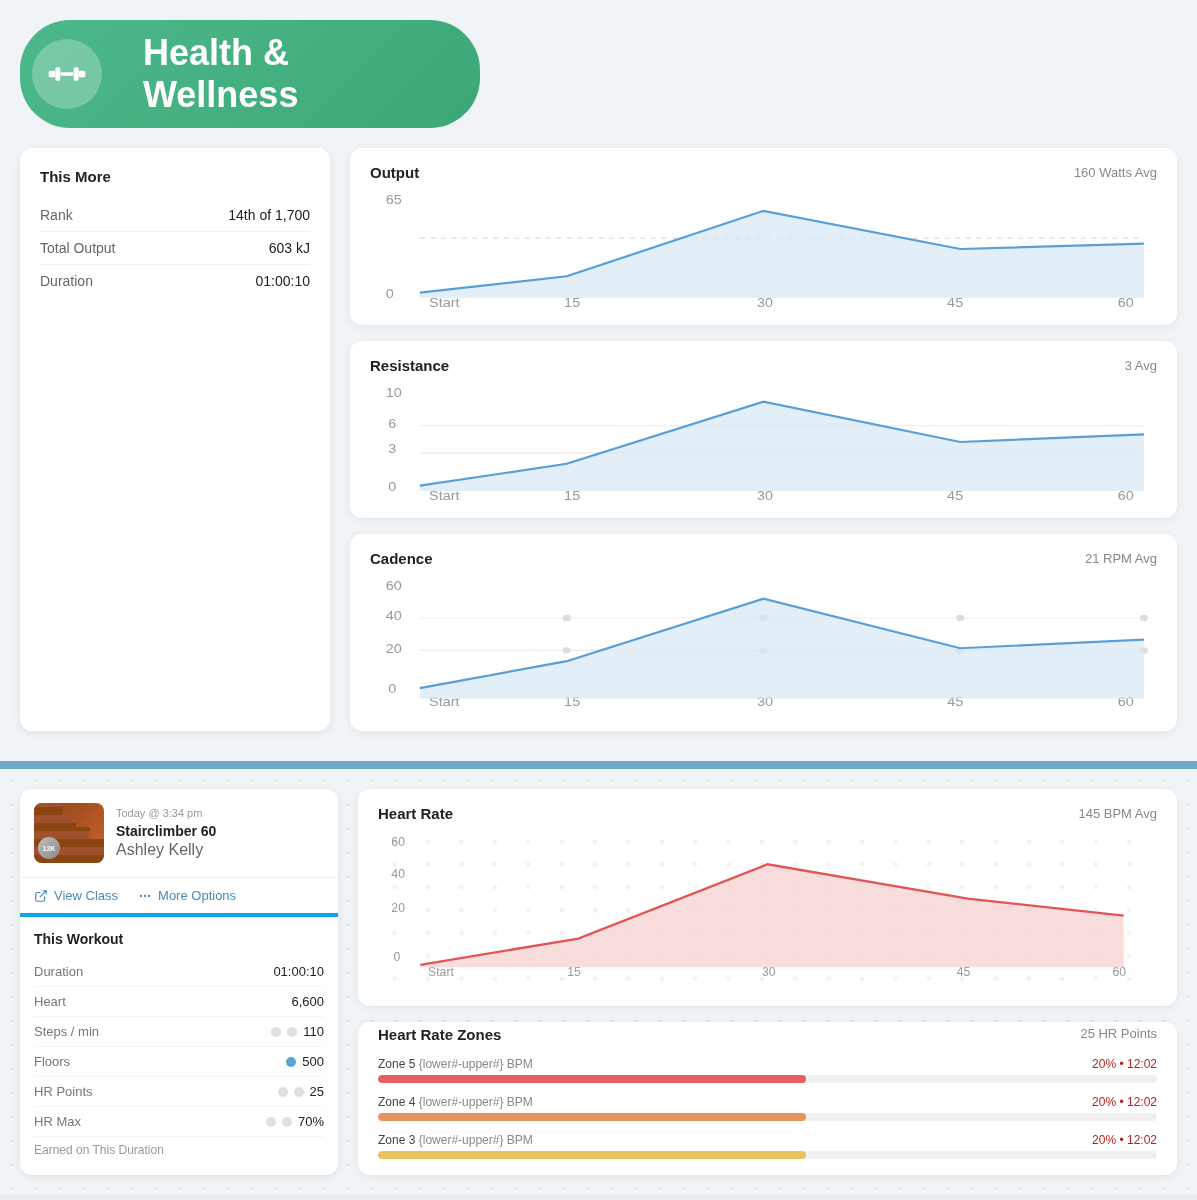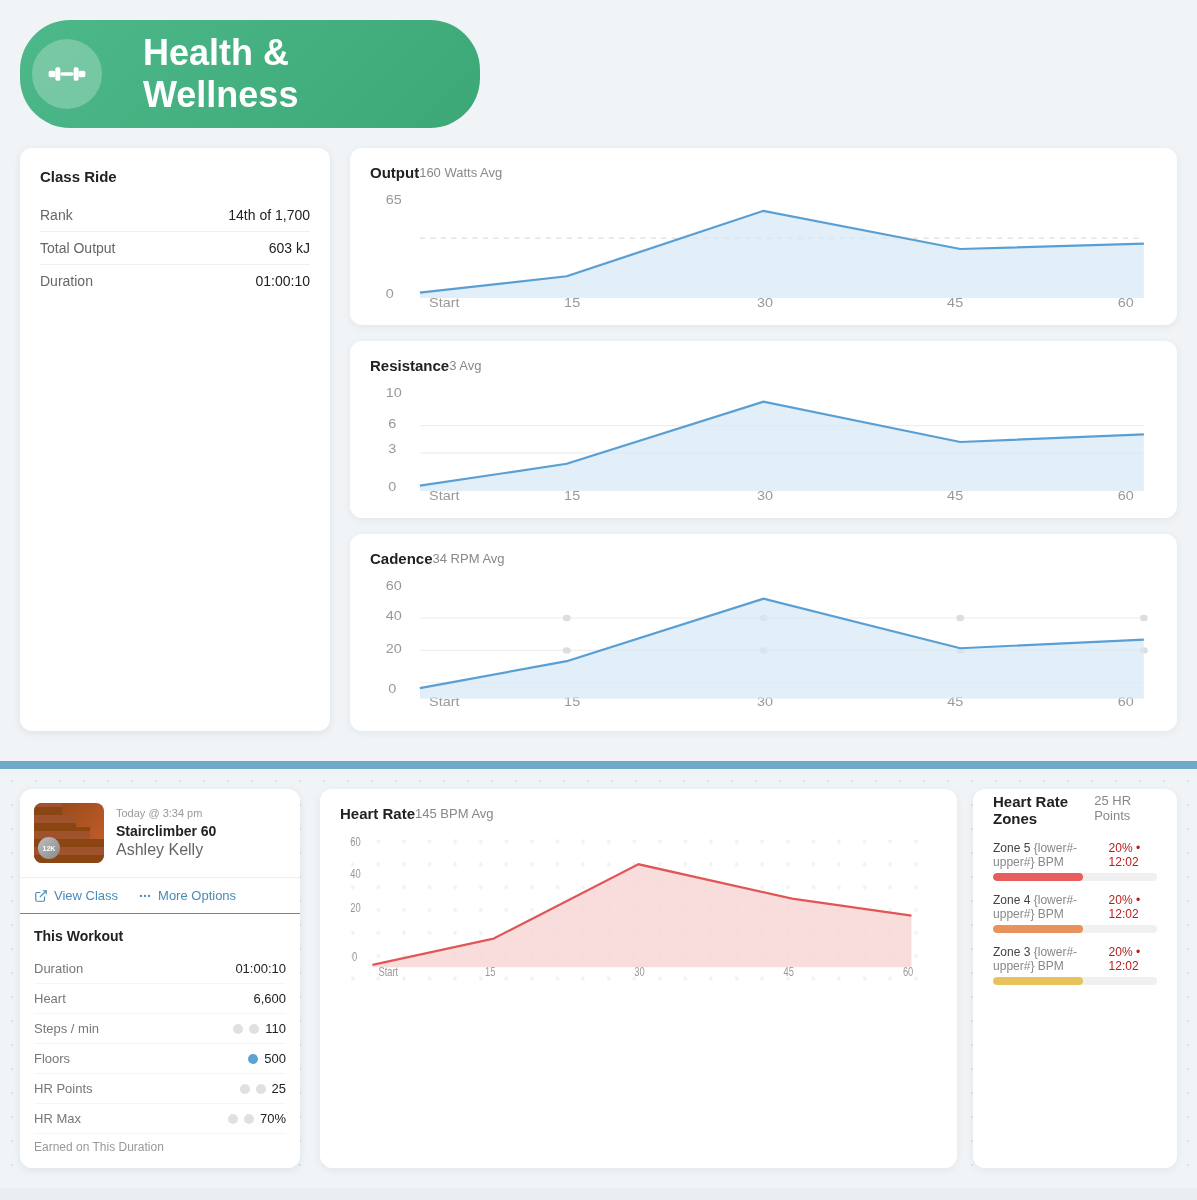--- a/index.html
+++ b/index.html
@@ -89,21 +89,21 @@
     }
 
     .chart-card {
       background: white;
       border-radius: 12px;
       padding: 16px 20px;
       box-shadow: 0 2px 8px rgba(0,0,0,0.06);
     }
     .chart-header {
       display: flex;
-      justify-content: flex-start;
+      justify-content: space-between;
       align-items: center;
       margin-bottom: 8px;
     }
     .chart-title {
       font-size: 15px;
       font-weight: 600;
       color: #222;
     }
     .chart-avg {
       font-size: 13px;
@@ -145,21 +145,21 @@
       display: flex;
       gap: 20px;
       position: relative;
       z-index: 1;
     }
 
     .workout-card {
       background: white;
       border-radius: 12px;
       padding: 0;
-      width: 280px;
+      width: 318px;
       flex-shrink: 0;
       box-shadow: 0 2px 8px rgba(0,0,0,0.08);
       overflow: hidden;
     }
 
     .class-preview {
       display: flex;
       align-items: center;
       padding: 14px;
       border-bottom: 1px solid #f0f0f0;
@@ -219,21 +219,21 @@
     }
     .class-instructor {
       font-size: 16px;
       color: #666;
     }
 
     .class-actions {
       display: flex;
       padding: 10px 14px;
       gap: 20px;
-      border-bottom: 1px solid #0ea5e9;
+      border-bottom: 4px solid #0ea5e9;
     }
     .action-btn {
       display: flex;
       align-items: center;
       gap: 6px;
       font-size: 13px;
       color: #4a8ab5;
       background: none;
       border: none;
       cursor: pointer;
@@ -280,21 +280,21 @@
     .earned-label {
       font-size: 12px;
       color: #999;
       padding: 6px 0 0;
     }
 
     
     .hr-charts-column {
       flex: 1;
       display: flex;
-      flex-direction: row;
+      flex-direction: column;
       gap: 16px;
     }
 
     .hr-chart-card {
       background: white;
       border-radius: 12px;
       padding: 16px 20px;
       box-shadow: 0 2px 8px rgba(0,0,0,0.06);
     }
 
@@ -358,21 +358,21 @@
         <rect x="16" y="8" width="3" height="8" rx="1"></rect>
         <rect x="19" y="10" width="4" height="4" rx="1"></rect>
       </svg>
     </div>
     <span class="header-title">Health &amp; Wellness</span>
   </div>
 
   <div class="top-content">
 
     <div class="ride-stats-card">
-      <div class="ride-stats-title">Class Ride</div>
+      <div class="ride-stats-title">This More</div>
       <div class="stat-row">
         <span class="stat-label">Rank</span>
         <span class="stat-value">14th of 1,700</span>
       </div>
       <div class="stat-row">
         <span class="stat-label">Total Output</span>
         <span class="stat-value">603 kJ</span>
       </div>
       <div class="stat-row">
         <span class="stat-label">Duration</span>
@@ -431,21 +431,21 @@
             <path d="M38,95 L150,75 L300,18 L450,55 L590,48 L590,100 L38,100 Z" fill="#d6e8f5" opacity="0.7"></path>
 
             <path d="M38,95 L150,75 L300,18 L450,55 L590,48" fill="none" stroke="#5a9fd4" stroke-width="2"></path>
           </svg>
         </div>
       </div>
 
       <div class="chart-card">
         <div class="chart-header">
           <span class="chart-title">Cadence</span>
-          <span class="chart-avg">34 RPM Avg</span>
+          <span class="chart-avg">21 RPM Avg</span>
         </div>
         <div class="chart-container" style="height:140px;">
           <svg viewBox="0 0 600 130" preserveAspectRatio="none">
             <text x="12" y="14" font-size="11" fill="#999">60</text>
             <text x="12" y="42" font-size="11" fill="#999">40</text>
             <text x="12" y="72" font-size="11" fill="#999">20</text>
             <text x="14" y="110" font-size="11" fill="#999">0</text>
             <text x="45" y="122" font-size="11" fill="#999">Start</text>
             <text x="148" y="122" font-size="11" fill="#999">15</text>
             <text x="295" y="122" font-size="11" fill="#999">30</text>

